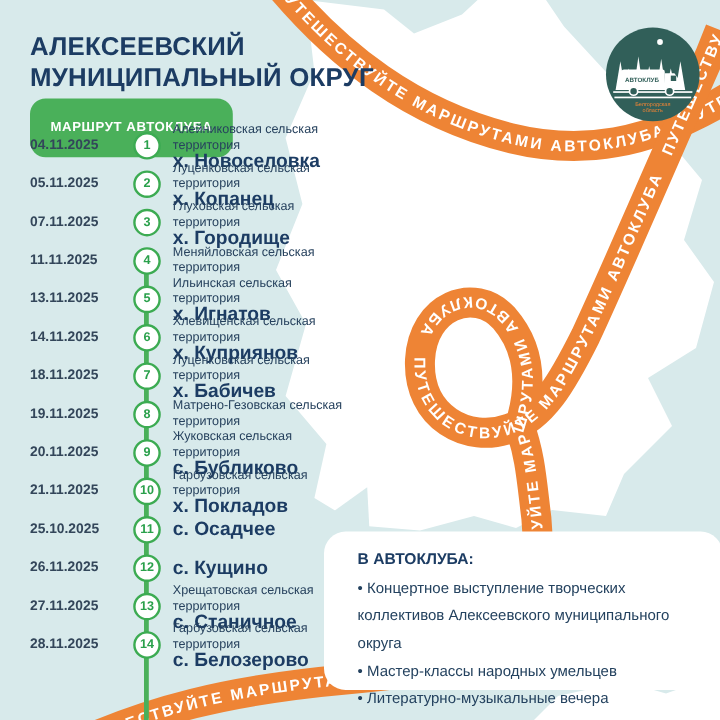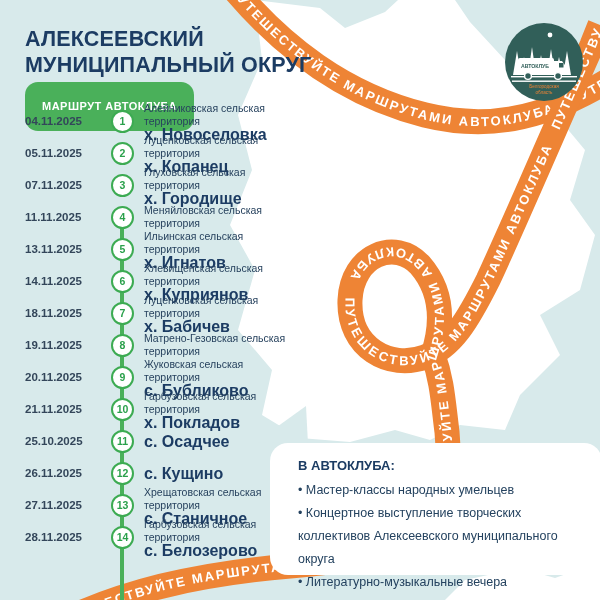--- a/index.html
+++ b/index.html
@@ -79,22 +79,22 @@
              C 515,222 552,135 592,45
              L 600,25"></path>
     <text class="ribbon-text">
       <textPath class="ribbon-tp" href="#ribbonB" startOffset="14" dominant-baseline="central">ПУТЕШЕСТВУЙТЕ МАРШРУТАМИ АВТОКЛУБА&nbsp;&nbsp;&nbsp;ПУТЕШЕСТВУЙТЕ МАРШРУТАМИ АВТОКЛУБА&nbsp;&nbsp;&nbsp;ПУТЕШЕСТВУЙТЕ МАРШРУТАМИ АВТОКЛУБА&nbsp;&nbsp;&nbsp;ПУТЕШЕСТВУЙТЕ МАРШРУТАМИ АВТОКЛУБА&nbsp;&nbsp;&nbsp;ПУТЕШЕСТВУЙТЕ МАРШРУТАМИ АВТОКЛУБА&nbsp;&nbsp;&nbsp;ПУТЕШЕСТВУЙТЕ МАРШРУТАМИ АВТОКЛУБА&nbsp;&nbsp;&nbsp;ПУТЕШЕСТВУЙТЕ МАРШРУТАМИ АВТОКЛУБА&nbsp;&nbsp;&nbsp;ПУТЕШЕСТВУЙТЕ МАРШРУТАМИ АВТОКЛУБА&nbsp;&nbsp;&nbsp;ПУТЕШЕСТВУЙТЕ МАРШРУТАМИ АВТОКЛУБА&nbsp;&nbsp;&nbsp;ПУТЕШЕСТВУЙТЕ МАРШРУТАМИ АВТОКЛУБА&nbsp;&nbsp;&nbsp;</textPath>
     </text>
   </svg>
 
   <div class="program-panel">
     <div class="program-title">В АВТОКЛУБА:</div>
     <div>
+        <div class="program-item">• Концертное выступление творческих коллективов Алексеевского муниципального округа</div>
         <div class="program-item">• Мастер-классы народных умельцев</div>
-        <div class="program-item">• Концертное выступление творческих коллективов Алексеевского муниципального округа</div>
         <div class="program-item">• Литературно-музыкальные вечера</div>
         <div class="program-item">• Детские развлекательные программы</div>
       </div>
   </div>
 
   <svg class="logo" viewBox="0 0 82 82">
     <circle cx="41" cy="41" r="39" fill="#315f59"></circle>
     <circle cx="47" cy="14" r="2.4" fill="#ffffff"></circle>
 
     <g fill="#ffffff">

